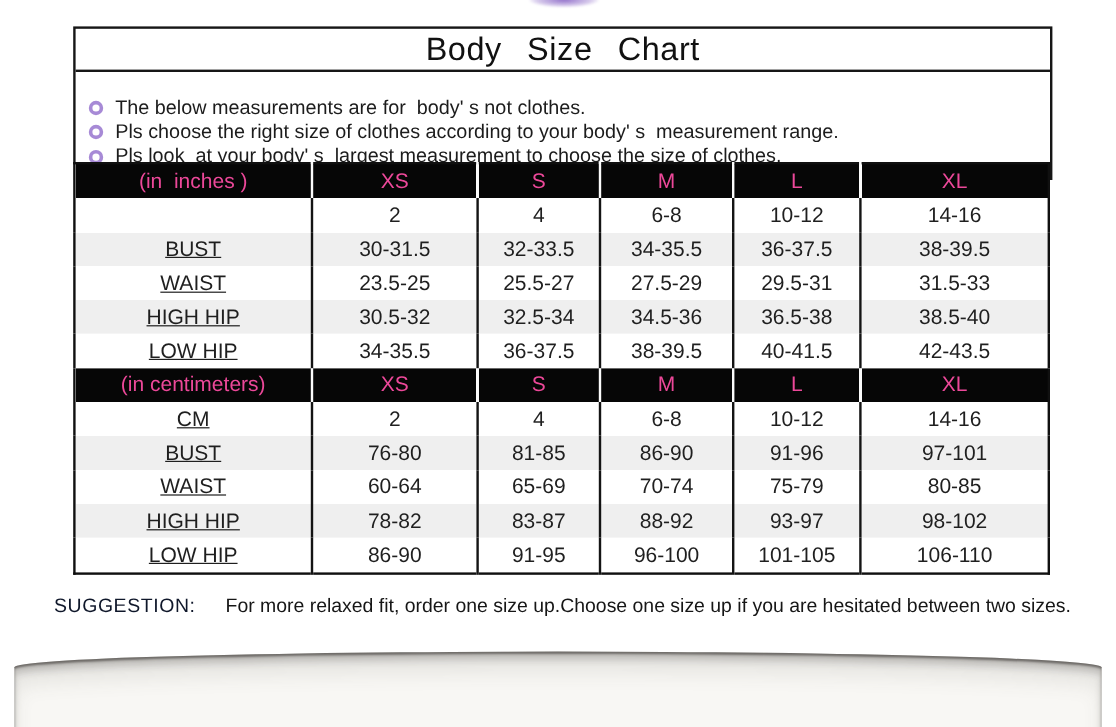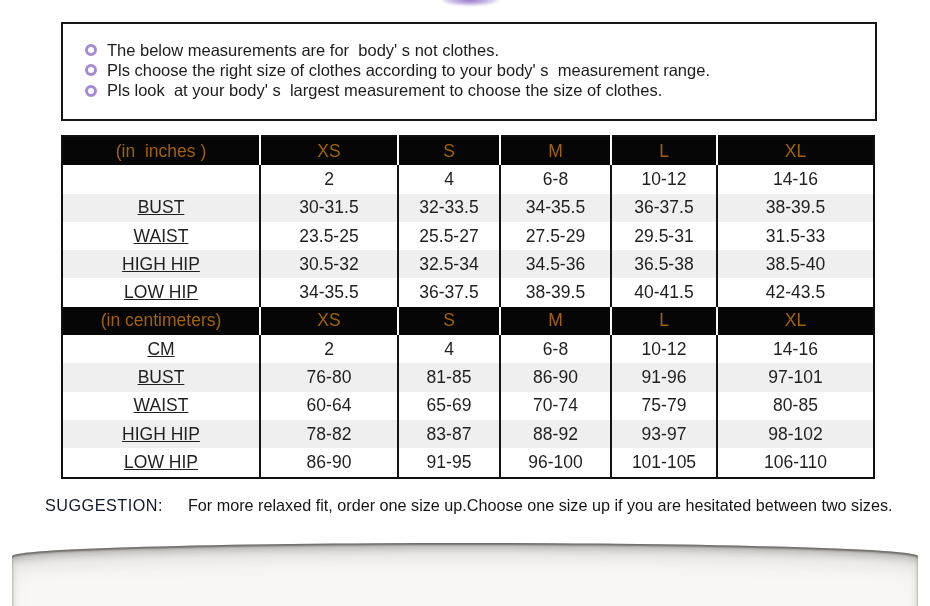--- a/index.html
+++ b/index.html
@@ -16,39 +16,39 @@
   
   .info-box{
     position:absolute;left:61px;top:22px;width:812px;
     border:2px solid #161616;background:#ffffff;
   }
   .title-row{
     height:34px;line-height:34px;text-align:center;
     font-size:27px;word-spacing:13px;letter-spacing:0.5px;color:#111111;
     border-bottom:2px solid #161616;
   }
-  .notes{list-style:none;margin:11px;padding:5px 8px 7px 8px;}
+  .notes{list-style:none;margin:0;padding:20px 8px 7px 8px;}
   .note{display:flex;align-items:center;height:20.3px;}
   .bullet{
     flex:0 0 auto;width:6px;height:6px;border:3px solid #a78ad6;border-radius:50%;
     margin:0 10px 0 3px;background:#ffffff;
   }
   .note-text{font-size:16.5px;white-space:pre;color:#1c1c1c;}
   
   .size-table{
     position:absolute;left:61px;top:135px;width:812px;
     border-collapse:collapse;table-layout:fixed;
     border:2px solid #101010;background:#ffffff;
   }
   .size-table th,.size-table td{
     height:28.3px;padding:0;text-align:center;vertical-align:middle;
     font-size:17.5px;font-weight:400;white-space:pre;overflow:hidden;
   }
   .head-row th{
-    background:#060606;color:#a16207;border-left:2px solid #fbfbfb;
+    background:#060606;color:#ec4899;border-left:2px solid #fbfbfb;
   }
   .head-row th:first-child{border-left:none;}
   .data-body td{border-left:2px solid #141414;color:#1f1f1f;}
   .data-body td:first-child{border-left:none;text-decoration:underline;}
   .data-body tr:nth-of-type(even) td{background:#efefef;}
   
   .suggestion{position:absolute;left:45px;top:496px;font-size:16.2px;white-space:pre;}
   .suggestion .label{color:#0f172a;letter-spacing:0.5px;}
   .suggestion .text{color:#161616;margin-left:25px;}
   
@@ -60,20 +60,21 @@
   }
 </style>
 </head>
 <body>
 
 <div class="canvas">
 
   <div class="top-blob"></div>
 
   <div class="info-box">
+    <div class="title-row">Body Size Chart</div>
     <ul class="notes">
 
         <li class="note">
           <span class="bullet"></span>
           <span class="note-text">The below measurements are for  body' s not clothes.</span>
         </li>
 
         <li class="note">
           <span class="bullet"></span>
           <span class="note-text">Pls choose the right size of clothes according to your body' s  measurement range.</span>

